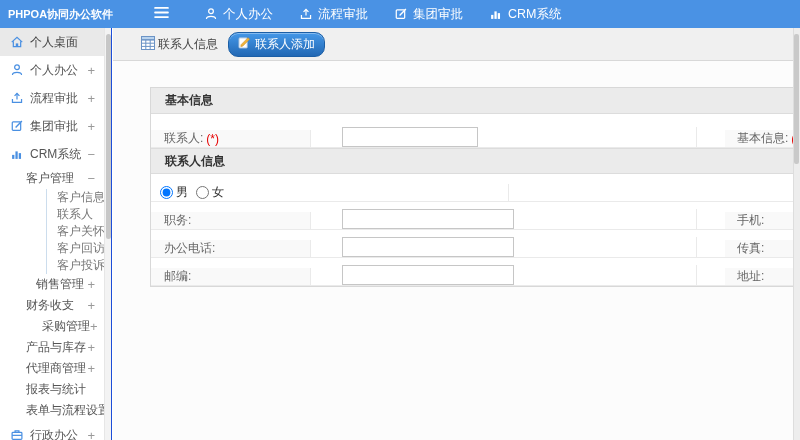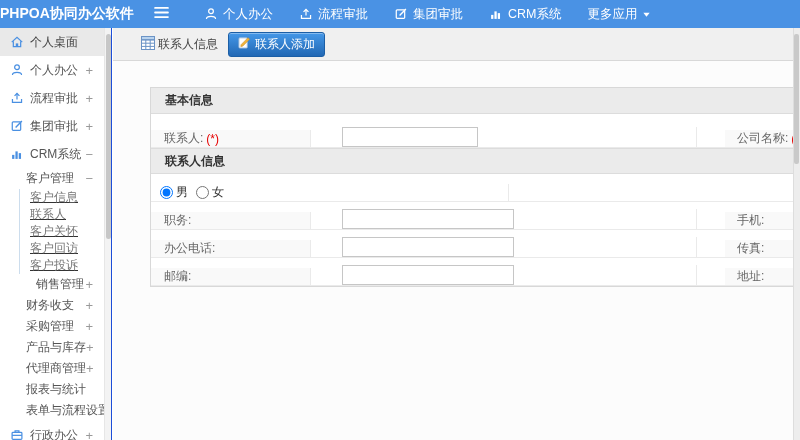--- a/index.html
+++ b/index.html
@@ -5,50 +5,50 @@
   * { box-sizing: border-box; }
   html,body { margin:0; padding:0; }
   body {
     width:800px; height:440px; overflow:hidden; position:relative;
     font-family:"Liberation Sans","DejaVu Sans",sans-serif;
     font-size:12px; color:#333; background:#fff;
   }
   
   .topbar { position:absolute; top:0; left:0; width:800px; height:28px;
     background:#4a92e4; display:flex; align-items:center; color:#fff; }
-  .logo { width:140px; font-weight:bold; font-size:14px; white-space:nowrap; }
+  .logo { width:140px; padding-left:8px; font-weight:bold; font-size:11px; white-space:nowrap; }
   .hamburger { margin-left:14px; display:flex; align-items:center; cursor:pointer; }
   .topnav { display:flex; align-items:center; margin-left:22px; }
   .topnav-item { display:flex; align-items:center; gap:5px; padding:0 13px; height:28px;
     cursor:pointer; font-size:12.5px; white-space:nowrap; }
   .topnav-item svg { display:block; }
   
   .sidebar { position:absolute; top:28px; left:0; width:112px; height:412px;
-    background:#fff; border-right:7px solid #1d4ed8; overflow:hidden; }
+    background:#fff; border-right:5px solid #1d4ed8; overflow:hidden; }
   .s-item { display:flex; align-items:center; height:28px; padding:0 12px 0 10px;
     color:#555; cursor:pointer; white-space:nowrap; }
   .s-item .ic { display:flex; color:#4a90e2; margin-right:6px; }
   .s-item .tog { margin-left:auto; color:#999; font-size:13px; }
   .s-desktop { background:#e9e9e9; color:#444; }
   .s-mid { height:21px; padding-left:26px; color:#555; }
-  .s-leaves { margin-left:19px; border-left:1px solid #ccdded;text-decoration:underline; }
+  .s-leaves { margin-left:46px; border-left:1px solid #ccdded; }
   .s-leaf { height:17px; display:flex; align-items:center; padding-left:10px;
     color:#777; cursor:pointer; white-space:nowrap; }
   .side-scroll { position:absolute; top:28px; left:104px; width:7px; height:412px;
     background:#f3f3f3; border-left:1px solid #e6e6e6; }
   .side-thumb { position:absolute; top:6px; left:1px; width:5px; height:205px;
     background:#c7c7c7; border-radius:3px; }
   
   .main { position:absolute; left:113px; top:28px; width:687px; height:412px; background:#fcfcfc; }
   .tabbar { height:33px; background:#f0f0f0; border-bottom:1px solid #d8d8d8;
     display:flex; align-items:center; padding-left:28px; gap:10px; }
   .tab-plain { display:flex; align-items:center; gap:3px; color:#444; cursor:pointer; }
   .tab-active { display:flex; align-items:center; gap:4px; color:#fff; cursor:pointer;
     background:linear-gradient(#4598e8,#2268b4); border:1px solid #1c5fa6;
-    border-radius:3px; padding:3px 9px; box-shadow:inset 0 1px 0 rgba(255,255,255,.35); }
+    border-radius:10px; padding:3px 9px; box-shadow:inset 0 1px 0 rgba(255,255,255,.35); }
   
   .form { position:absolute; left:37px; top:59px; width:746px; background:#fff;
     border:1px solid #d8d8d8; }
   .sec { height:26px; line-height:25px; background:#ebebeb; border-bottom:1px solid #dcdcdc;
     padding-left:14px; font-weight:bold; color:#333; }
   .sec.mid-sec { border-top:1px solid #dcdcdc; }
   .frow { display:flex; align-items:flex-end; border-bottom:1px solid #eaeaea; height:28px;gap:28px; }
   .frow.tall { height:34px; }
   .frow.remark-row { height:138px; border-bottom:none; }
   .lcell { width:160px; background:#f9f9f9; border-right:1px solid #eaeaea;
@@ -119,28 +119,20 @@
     <div class="topnav-item">
       <span>
         <svg width="14" height="14" viewBox="0 0 16 16" fill="currentColor">
             <rect x="2.4" y="9" width="2.6" height="4.6"></rect>
             <rect x="6.2" y="5" width="2.6" height="8.6"></rect>
             <rect x="10" y="7" width="2.6" height="6.6"></rect>
           </svg>
       </span>
       <span>CRM系统</span>
     </div>
-    <div class="topnav-item">
-      <span>更多应用</span>
-      <span>
-        <svg width="9" height="9" viewBox="0 0 10 10" fill="currentColor">
-            <path d="M1.5 3 L8.5 3 L5 7.5 Z"></path>
-          </svg>
-      </span>
-    </div>
   </div>
 </div>
 
 <div class="sidebar">
   <div class="s-item s-desktop">
     <span class="ic">
       <svg width="14" height="14" viewBox="0 0 16 16" fill="none" stroke="currentColor" stroke-width="1.4">
           <path d="M2 8.2 L8 2.6 L14 8.2"></path>
           <path d="M3.8 7 V13.2 H12.2 V7"></path>
           <rect x="6.6" y="9.6" width="2.8" height="3.6" fill="currentColor" stroke="none"></rect>
@@ -215,21 +207,21 @@
   </div>
   <div class="s-item s-mid">
     <span class="lbl" style="margin-left:10px">销售管理</span>
     <span class="tog">+</span>
   </div>
   <div class="s-item s-mid">
     <span class="lbl" style="margin-left:0">财务收支</span>
     <span class="tog">+</span>
   </div>
   <div class="s-item s-mid">
-    <span class="lbl" style="margin-left:0">采购管理</span>
+    <span class="lbl" style="margin-left:16px">采购管理</span>
     <span class="tog">+</span>
   </div>
   <div class="s-item s-mid">
     <span class="lbl" style="margin-left:0">产品与库存</span>
     <span class="tog">+</span>
   </div>
   <div class="s-item s-mid">
     <span class="lbl" style="margin-left:0">代理商管理</span>
     <span class="tog">+</span>
   </div>
@@ -284,21 +276,21 @@
 
     <div class="frow tall">
       <div class="lcell">
         <span>联系人:</span>
         <span class="req">(*)</span>
       </div>
       <div class="fcell">
         <input class="txt short" type="text" style="">
       </div>
       <div class="l2cell">
-        <span>公司名称:</span>
+        <span>基本信息:</span>
         <span class="req">(*)</span>
       </div>
     </div>
 
     <div class="sec mid-sec">联系人信息</div>
 
     <div class="frow">
       <div class="fcell">
         <div class="radio-group">
           <label>

